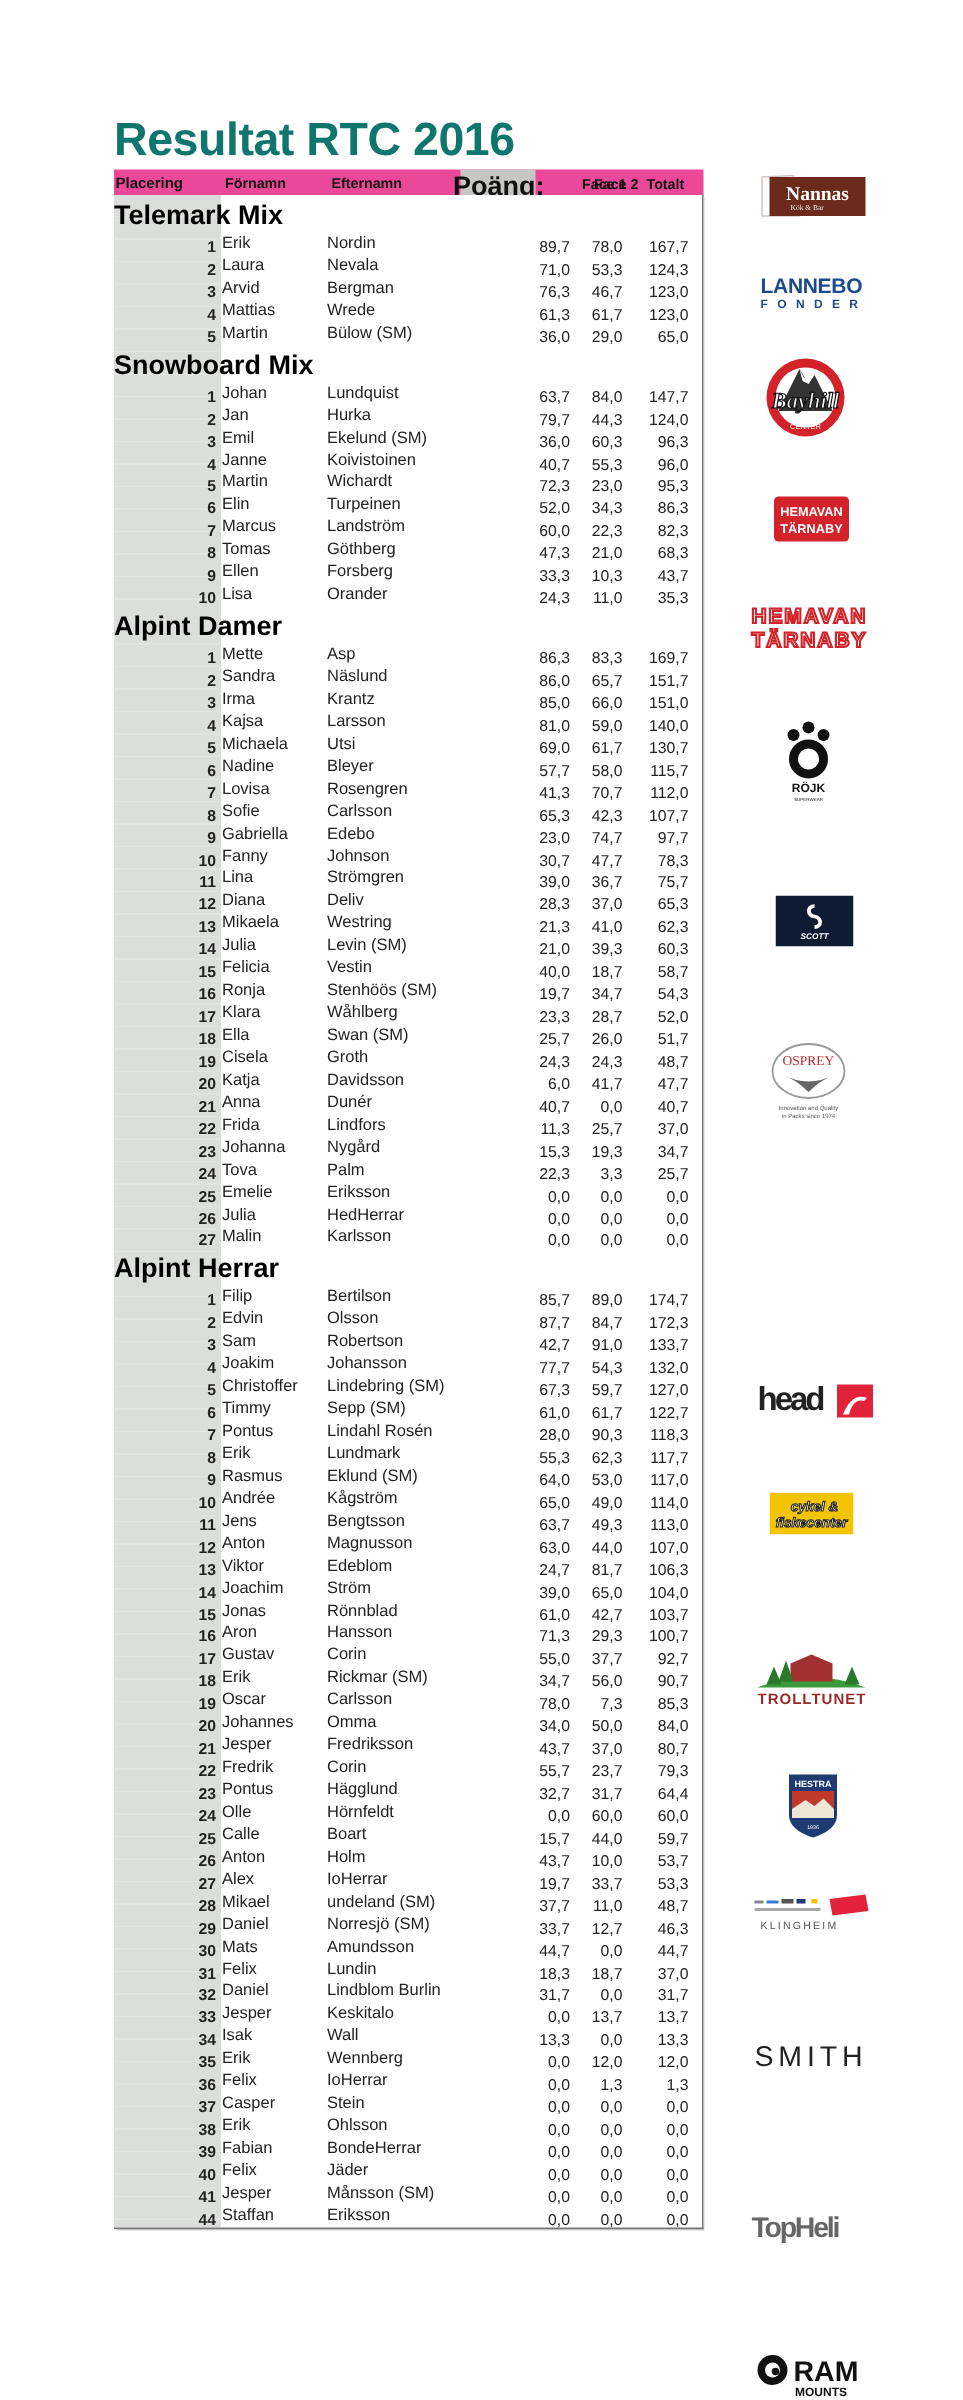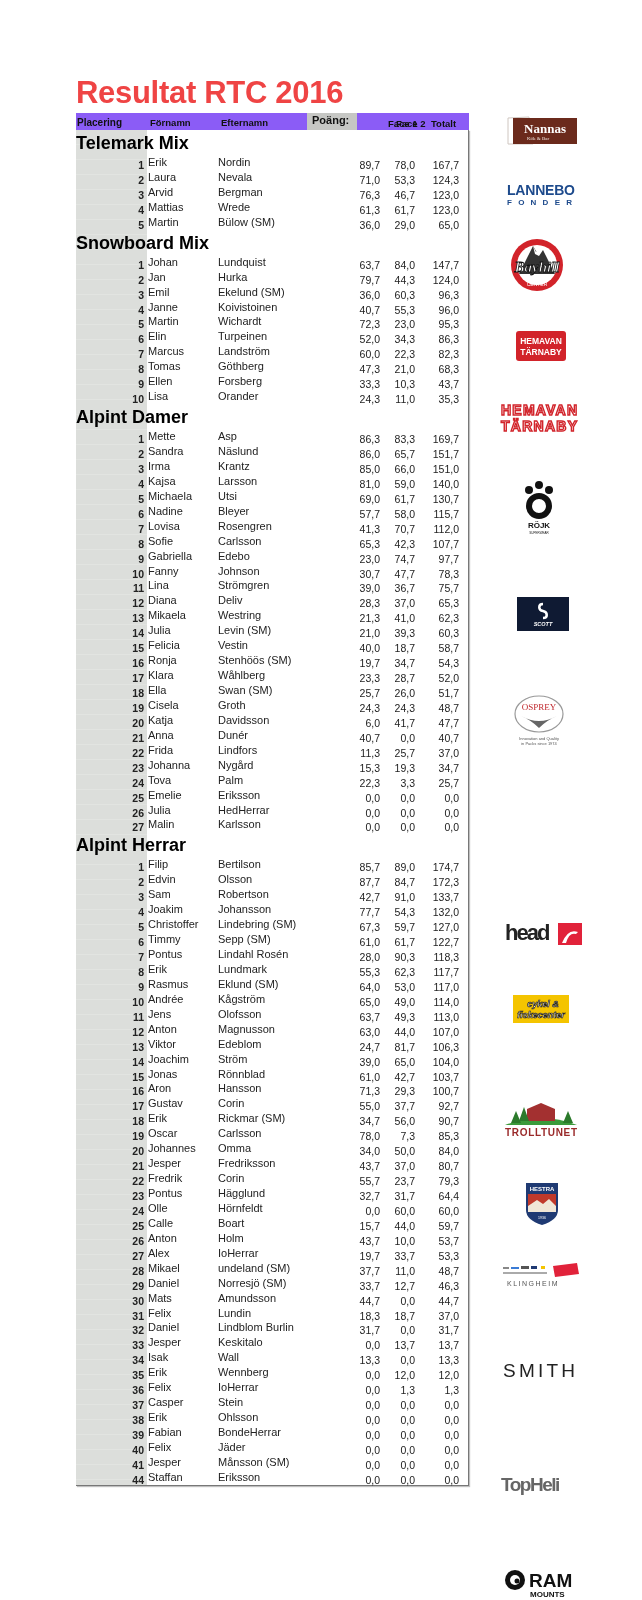--- a/index.html
+++ b/index.html
@@ -1,38 +1,38 @@
 <!DOCTYPE html>
 <html><head>
 <meta charset="utf-8">
 <style>
   * { box-sizing: border-box; margin: 0; padding: 0; }
   html, body { width: 642px; height: 1600px; background: #ffffff; overflow: hidden; }
   body { position: relative; font-family: "Liberation Sans", sans-serif; color: #111; }
 
   .title {
     position: absolute; left: 76px; top: 76px;
-    font-size: 31px; font-weight: bold; letter-spacing: -0.3px; color: #ef4444;
+    font-size: 31px; font-weight: bold; letter-spacing: -0.3px; color: #0f766e;
     line-height: 34px;
   }
 
   .sheet { position: absolute; left: 76px; top: 113px; width: 393px; }
 
   .hdr {
-    position: relative; height: 17px; background: #8b5cf6;
+    position: relative; height: 17px; background: #ec4899;
     font-size: 10px; font-weight: bold; color: #111;
   }
   .hdr span { position: absolute; top: 4px; white-space: nowrap; }
   .hdr .h-plac { left: 1px; }
   .hdr .h-forn { left: 74px; font-size: 9.5px; }
   .hdr .h-eft { left: 145px; font-size: 9.5px; }
   .hdr .poang-cell {
     position: absolute; left: 231px; top: 0; width: 50px; height: 17px; background: #c6c7c4;
   }
-  .hdr .h-poang { left: 236px; top: 1px; font-size: 11px; }
+  .hdr .h-poang { left: 226px; top: 1px; font-size: 18px; }
   .hdr .h-f1 { left: 276px; top: 5px; font-size: 9.5px; padding-left: 36px; }
   .hdr .h-f2 { left: 320px; top: 5px; font-size: 9.5px; }
   .hdr .h-tot { left: 355px; top: 5px; font-size: 9.5px; }
 
   .body {
     position: relative;
     background: linear-gradient(to right, #dcdedb 0, #dcdedb 71px, #ffffff 71px);
     border-right: 1px solid #777;
     border-bottom: 1px solid #777;
     box-shadow: 1px 1px 1px rgba(0,0,0,0.25);
@@ -493,21 +493,21 @@
         <span class="rank">10</span>
         <span class="fn">Andrée</span>
         <span class="ln">Kågström</span>
         <span class="f1">65,0</span>
         <span class="f2">49,0</span>
         <span class="tot">114,0</span>
       </div>
       <div class="row">
         <span class="rank">11</span>
         <span class="fn">Jens</span>
-        <span class="ln">Olofsson</span>
+        <span class="ln">Bengtsson</span>
         <span class="f1">63,7</span>
         <span class="f2">49,3</span>
         <span class="tot">113,0</span>
       </div>
       <div class="row">
         <span class="rank">12</span>
         <span class="fn">Anton</span>
         <span class="ln">Magnusson</span>
         <span class="f1">63,0</span>
         <span class="f2">44,0</span>

